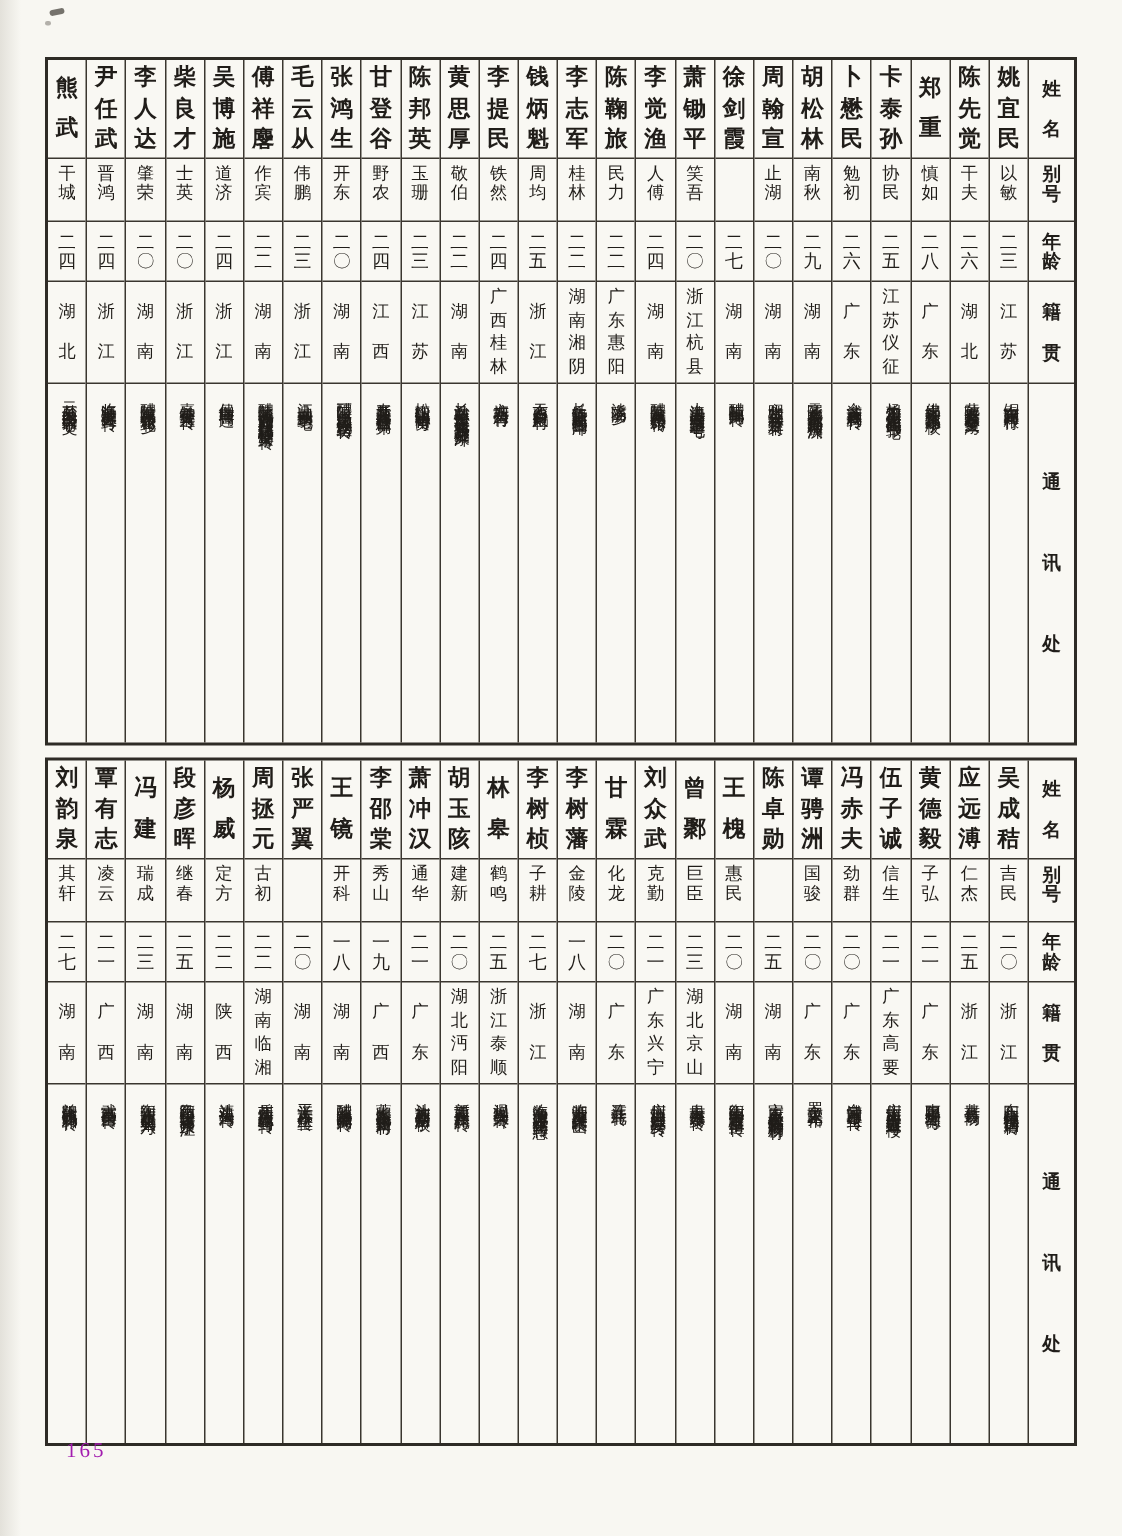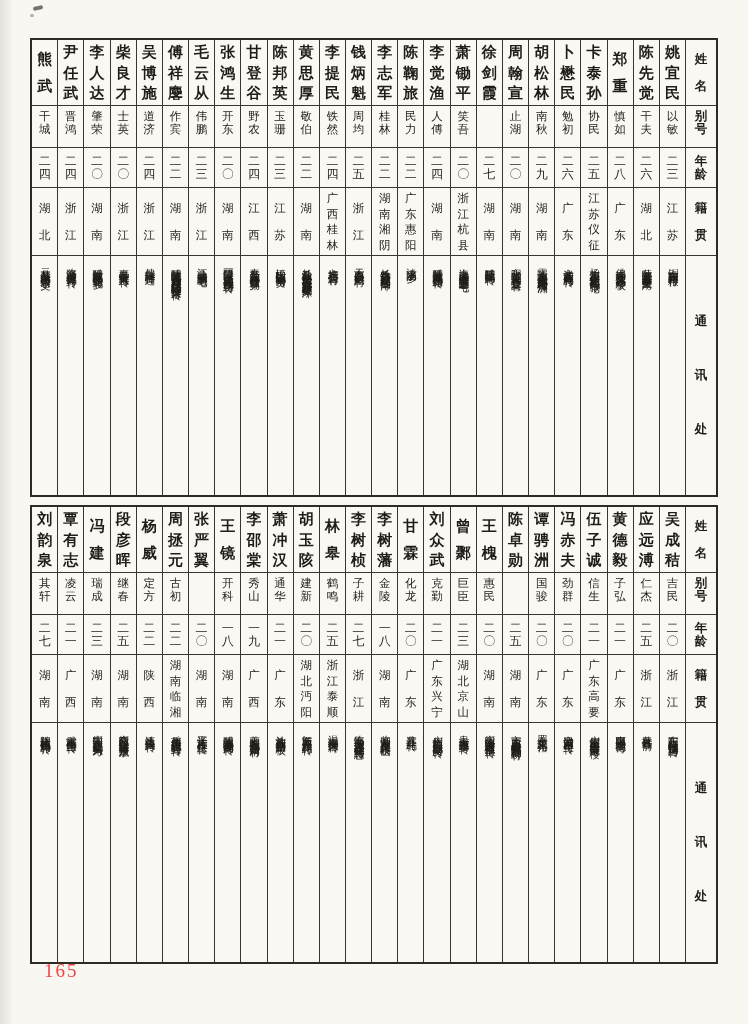--- a/index.html
+++ b/index.html
@@ -58,21 +58,21 @@
     writing-mode:vertical-rl;text-orientation:upright;
     font-size:10.5px;line-height:12.5px;letter-spacing:1px;
     max-height:100%;padding-top:2px;
   }
   
   .header-col .cell{font-weight:600;font-size:12.5px;}
   .header-col .c-addr{flex-direction:column;justify-content:space-evenly;align-items:center;padding:20px 0;}
 
   .page-number{
     position:absolute;left:44px;top:960px;
-    font-size:19px;letter-spacing:2px;color:#ef4444;
+    font-size:14px;letter-spacing:2px;color:#a21caf;
   }
 </style>
 </head>
 <body>
 
 <div class="page">
   <div class="scan-edge"></div>
   <div class="artifact a1"></div>
   <div class="artifact a2"></div>
 

